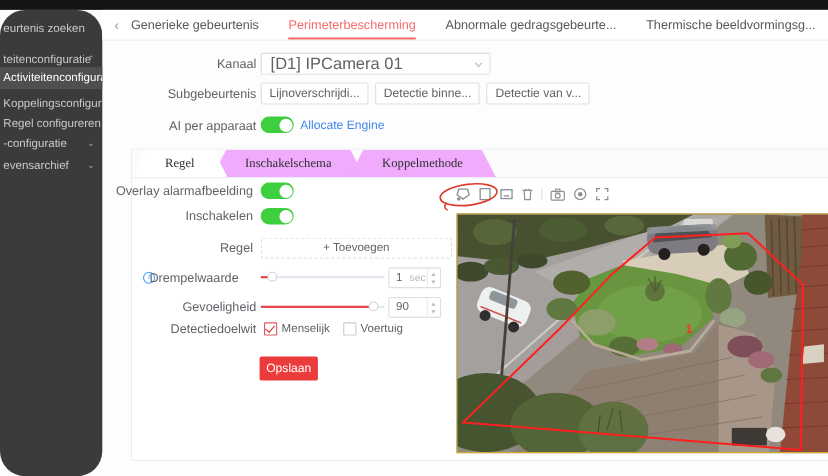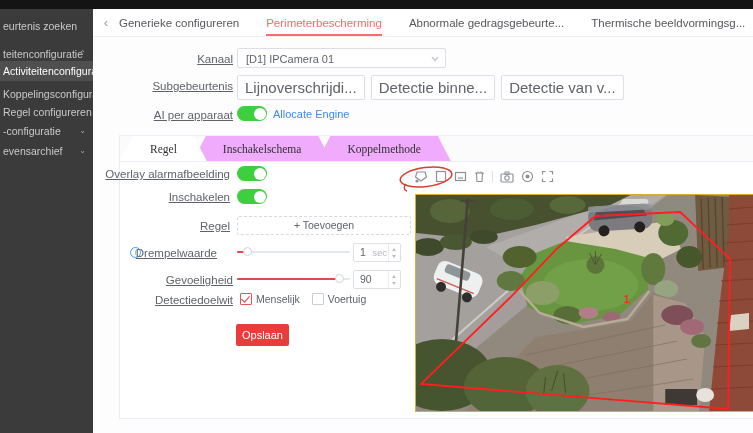--- a/index.html
+++ b/index.html
@@ -3,46 +3,46 @@
 <meta charset="utf-8">
 <style>
   html,body{margin:0;padding:0;}
   body{width:753px;height:433px;position:relative;overflow:hidden;background:#fdfdfd;
        font-family:"Liberation Sans",sans-serif;-webkit-font-smoothing:antialiased;}
 
   
   .topbar{position:absolute;left:0;top:0;width:753px;height:9px;background:#141414;}
 
   
-  .sidebar{position:absolute;left:0;top:9px;width:93px;height:424px;background:#3b3b3b;}
+  .sidebar{position:absolute;left:0;top:9px;width:93px;height:424px;background:#3b3b3b;border-radius:23px;}
   .sb-item{position:absolute;left:0;width:93px;height:18px;line-height:18px;color:#c9c9c9;
            font-size:10.5px;white-space:nowrap;overflow:hidden;padding-left:3px;box-sizing:border-box;cursor:pointer;}
   .sb-item .arr{position:absolute;right:7px;top:0;font-size:8px;color:#aaa;}
   .sb-sel{background:#4f4f4f;color:#fff;height:20px;line-height:20px;}
 
   
   .tabbar{position:absolute;left:93px;top:9px;width:660px;height:27px;background:#fff;
           border-bottom:1px solid #f0f0f0;display:flex;align-items:stretch;}
   .back{width:26px;display:flex;align-items:center;justify-content:center;color:#9a9da1;font-size:13px;cursor:pointer;}
   .tabs{display:flex;gap:27px;align-items:stretch;white-space:nowrap;}
   .tab{font-size:11.5px;color:#55585c;display:flex;align-items:center;cursor:pointer;padding-top:1px;}
   .tab.active{color:#f56c6c;box-shadow:inset 0 -2px 0 #f56c6c;}
 
   
-  .lbl{position:absolute;font-size:11.5px;color:#5f6368;text-align:right;white-space:nowrap;text-decoration:underline;}
+  .lbl{position:absolute;font-size:11.5px;color:#5f6368;text-align:right;white-space:nowrap;}
 
   
   .select{position:absolute;left:237px;top:48px;width:209px;height:20px;border:1px solid #dcdfe6;
-          border-radius:2px;background:#fff;font-size:11px;color:#5f6368;line-height:20px;
+          border-radius:2px;background:#fff;font-size:15px;color:#5f6368;line-height:20px;
           padding:0 34px 0 8px;box-sizing:border-box;cursor:pointer;}
   .select svg{position:absolute;right:6px;top:7px;}
 
   
   .sbtn-row{position:absolute;left:237px;top:75px;display:flex;gap:6px;}
-  .sbtn{border:1px solid #dcdfe6;border-radius:2px;padding:3px 7px;font-size:15px;color:#5f6368;
+  .sbtn{border:1px solid #dcdfe6;border-radius:2px;padding:3px 7px;font-size:11px;color:#5f6368;
         background:#fff;white-space:nowrap;cursor:pointer;}
   .sbtn.active{border-color:#f56c6c;color:#f56c6c;}
 
   
   .toggle{position:absolute;width:30px;height:15px;border-radius:8px;background:#3ecf3e;cursor:pointer;}
   .toggle::after{content:"";position:absolute;right:1.5px;top:1.5px;width:12px;height:12px;border-radius:50%;background:#fff;}
   .link{position:absolute;font-size:11px;color:#4086f0;cursor:pointer;}
 
   
   .panel{position:absolute;left:119px;top:135px;width:641px;height:282px;border:1px solid #ebeef5;background:#fff;}
@@ -100,21 +100,21 @@
   <div class="sb-item sb-sel" style="top:52px"><span>Activiteitenconfiguratie</span></div>
   <div class="sb-item" style="top:76px"><span>Koppelingsconfiguratie</span></div>
   <div class="sb-item" style="top:94px"><span>Regel configureren</span></div>
   <div class="sb-item" style="top:113px"><span>-configuratie</span><span class="arr">⌄</span></div>
   <div class="sb-item" style="top:133px"><span>evensarchief</span><span class="arr">⌄</span></div>
 </div>
 
 <div class="tabbar">
   <div class="back">‹</div>
   <div class="tabs">
-    <div class="tab">Generieke configureren</div>
+    <div class="tab">Generieke gebeurtenis</div>
     <div class="tab active">Perimeterbescherming</div>
     <div class="tab">Abnormale gedragsgebeurte...</div>
     <div class="tab">Thermische beeldvormingsg...</div>
 
   </div>
 </div>
 
 <div class="lbl" style="left:120px;width:113px;top:53px">Kanaal</div>
 <div class="select">
   <span>[D1] IPCamera 01</span>

